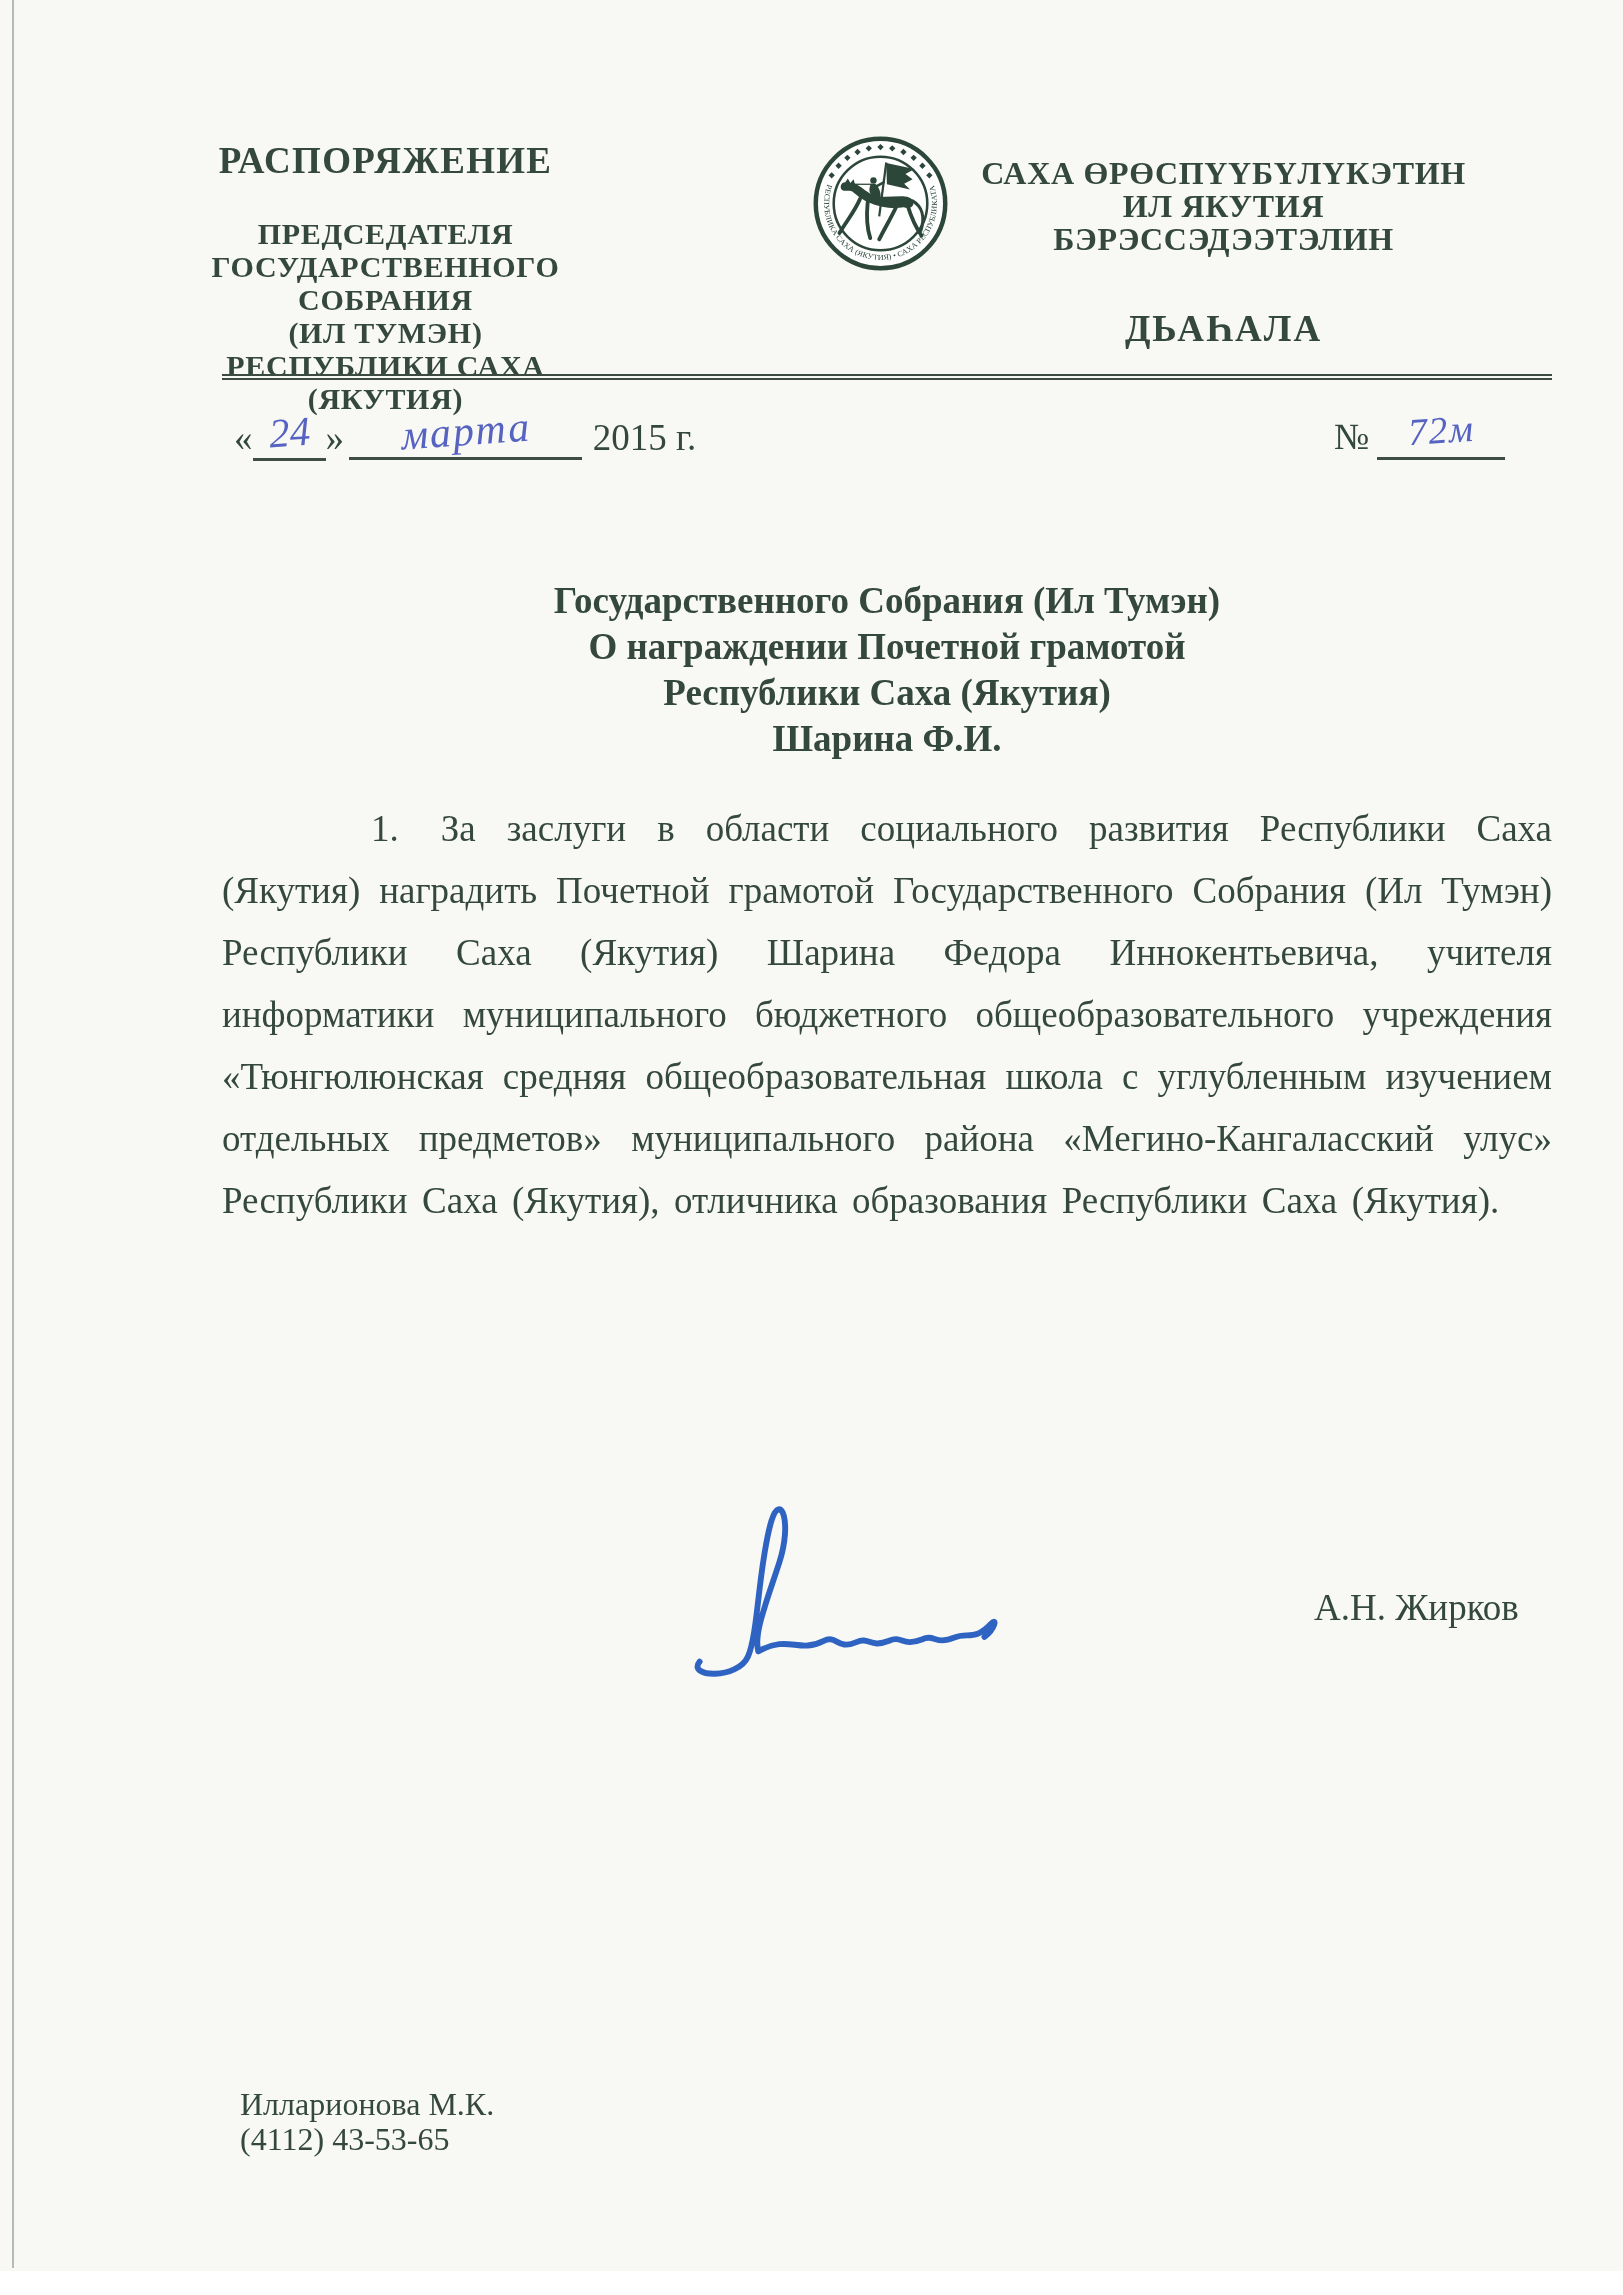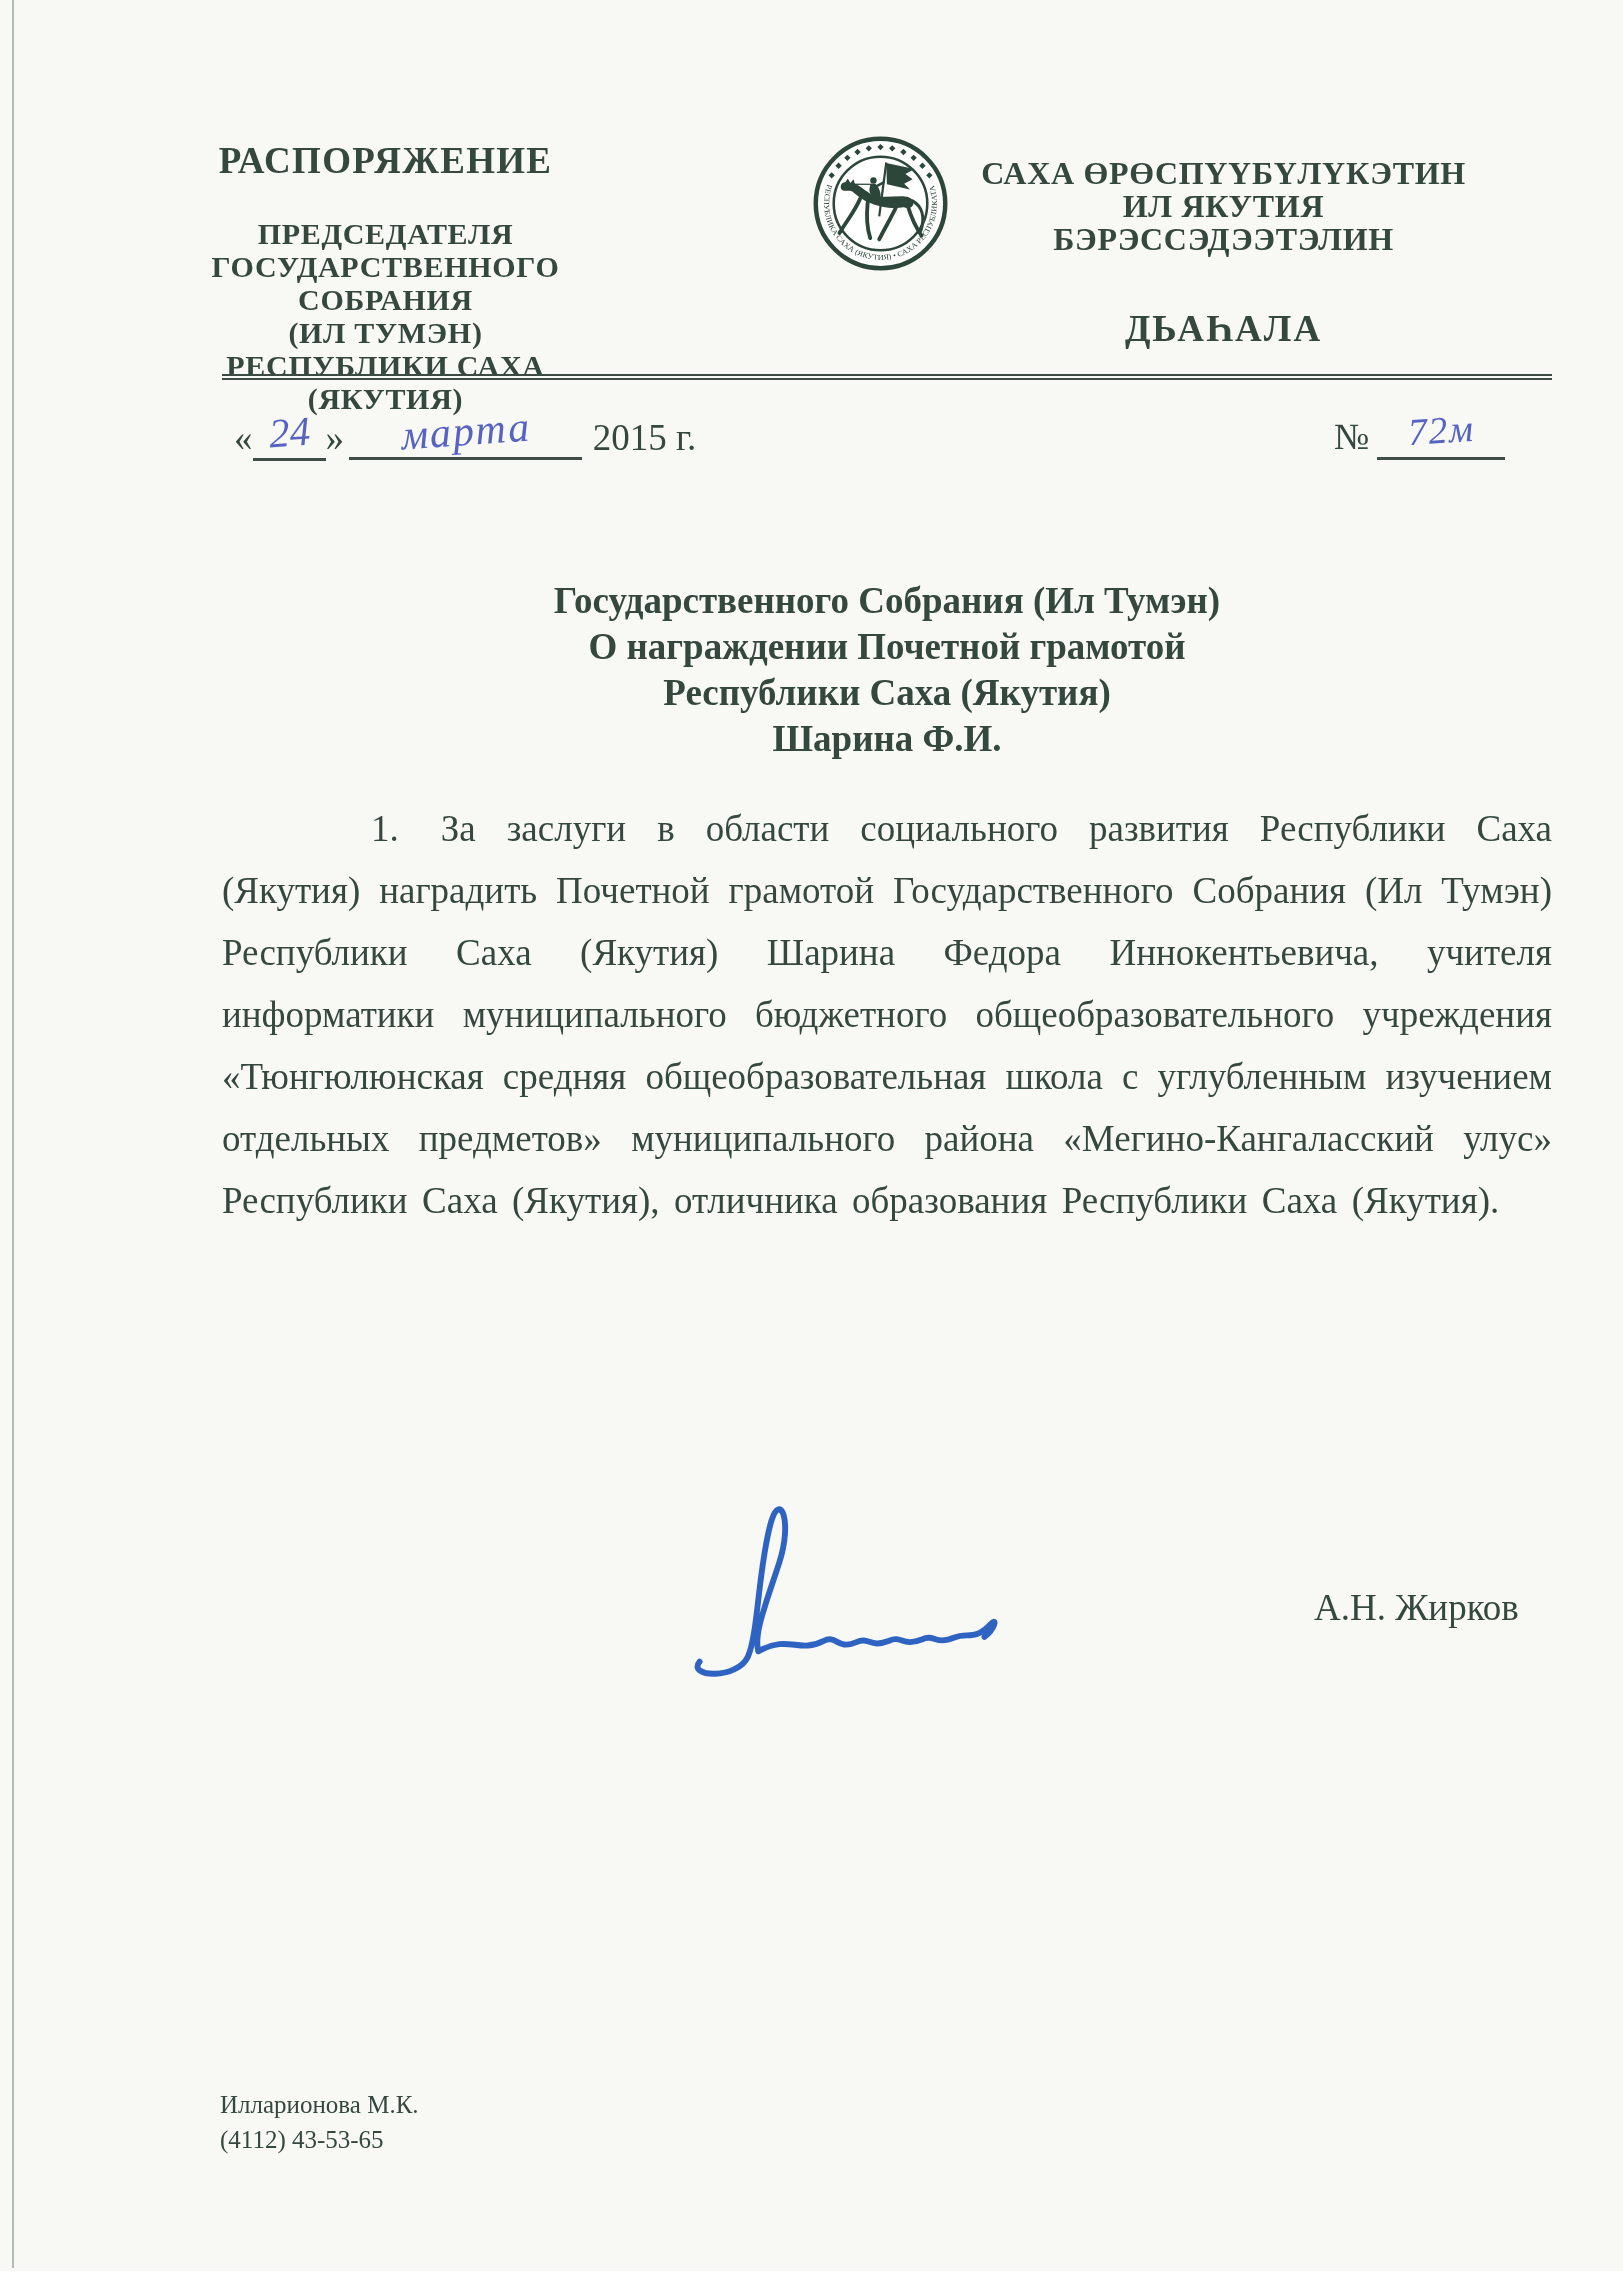--- a/index.html
+++ b/index.html
@@ -45,21 +45,21 @@
              font-size:37px;line-height:62px;text-align:justify;word-spacing:5.2px;}
   .body-text p{margin:0;text-indent:149px;}
   .body-text p + p{margin-top:25px;}
   .numgap{display:inline-block;width:42px;}
 
   
   .sign-scribble{position:absolute;left:660px;top:1484px;width:419px;height:196px;}
   .sign-name{position:absolute;left:1314px;top:1586px;font-size:37px;}
 
   
-  .footer{position:absolute;left:220px;top:2087px;font-size:25px;line-height:35px;}
+  .footer{position:absolute;left:240px;top:2087px;font-size:32px;line-height:35px;}
   .footer div{white-space:nowrap;}
 </style>
 </head>
 <body>
 
 <div class="paper"></div>
 <div class="edge"></div>
 
 <div class="hdr-left">
   <div class="doc-type">РАСПОРЯЖЕНИЕ</div>

